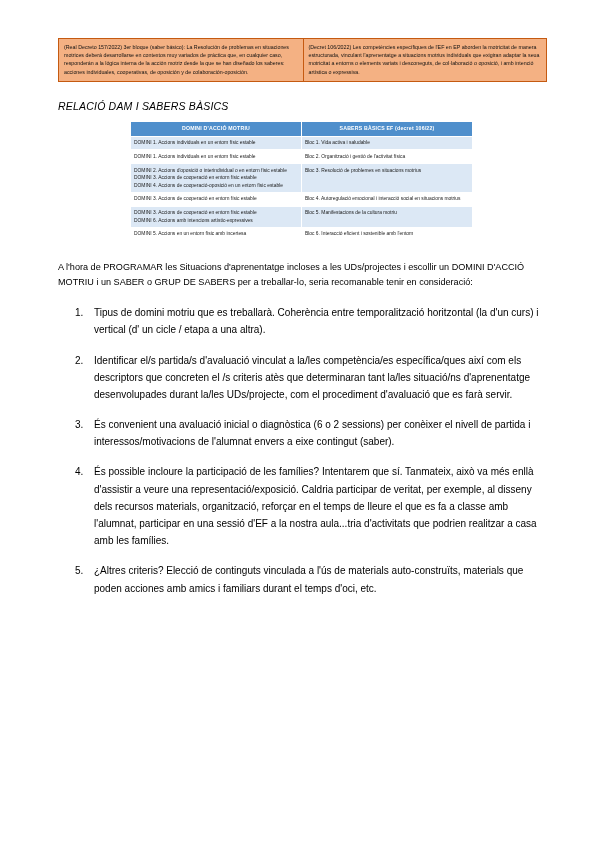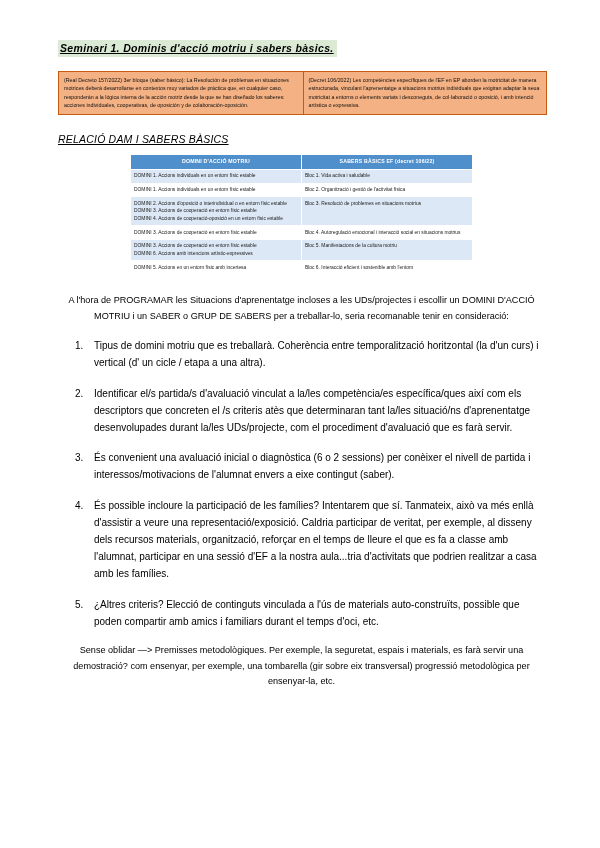--- a/index.html
+++ b/index.html
@@ -52,21 +52,20 @@
     box-sizing: border-box;
     width: 50%;
     color: #111;
   }
   .callout + .callout { border-left: 1px solid #c55a11; }
 
   
   .section-head {
     font-size: 10.5px;
     font-style: italic;
-    text-decoration: underline;
     margin: 0 0 9px 0;
     letter-spacing: 0.2px;
   }
 
   
   .table-wrap {
     margin: 0 0 0 72px;
     width: 343px;
   }
   table.dam {
@@ -96,21 +95,21 @@
   table.dam tr.plain td { background: #ffffff; }
   table.dam td.col-l { width: 57%; }
   table.dam td.col-r { width: 43%; }
 
   
   .body-block { margin-top: 18px; }
   .para {
     font-size: 9.1px;
     line-height: 1.72;
     margin: 0 0 13px 0;
-    text-align: center;
+    text-align: left;
   }
   ol.criteria {
     margin: 0;
     padding: 0 0 0 0;
     list-style: none;
     counter-reset: crit;
   }
   ol.criteria li {
     counter-increment: crit;
     position: relative;
@@ -125,21 +124,20 @@
     left: 17px;
     top: 0;
   }
   .tail { margin-top: 4px; }
 </style>
 </head>
 <body>
 
 <div class="page">
 
-  <div class="doc-title">Seminari 1. Dominis d'acció motriu i sabers bàsics.</div>
 
   <div class="callouts">
     <div class="callout">(Real Decreto 157/2022) 3er bloque (saber básico): La Resolución de problemas en situaciones motrices deberá desarrollarse en contextos muy variados de práctica que, en cualquier caso, responderán a la lógica interna de la acción motriz desde la que se han diseñado los saberes: acciones individuales, cooperativas, de oposición y de colaboración-oposición.</div>
     <div class="callout">(Decret 106/2022) Les competències específiques de l'EF en EP aborden la motricitat de manera estructurada, vinculant l'aprenentatge a situacions motrius individuals que exigiran adaptar la seua motricitat a entorns o elements variats i desconeguts, de col·laboració o oposició, i amb intenció artística o expressiva.</div>
   </div>
 
   <div class="section-head">RELACIÓ DAM I SABERS BÀSICS</div>
 
   <div class="table-wrap">
     <table class="dam">
@@ -180,20 +178,19 @@
 
   <div class="body-block">
 
     <p class="para">A l'hora de PROGRAMAR les Situacions d'aprenentatge incloses a les UDs/projectes i escollir un DOMINI D'ACCIÓ MOTRIU i un SABER o GRUP DE SABERS per a treballar-lo, seria recomanable tenir en consideració:</p>
 
     <ol class="criteria">
       <li>Tipus de domini motriu que es treballarà. Coherència entre temporalització horitzontal (la d'un curs) i vertical (d' un cicle / etapa a una altra).</li>
       <li>Identificar el/s partida/s d'avaluació vinculat a la/les competència/es específica/ques així com els descriptors que concreten el /s criteris atès que determinaran tant la/les situació/ns d'aprenentatge desenvolupades durant la/les UDs/projecte, com el procediment d'avaluació que es farà servir.</li>
       <li>És convenient una avaluació inicial o diagnòstica (6 o 2 sessions) per conèixer el nivell de partida i interessos/motivacions de l'alumnat envers a eixe contingut (saber).</li>
       <li>És possible incloure la participació de les famílies? Intentarem que sí. Tanmateix, això va més enllà d'assistir a veure una representació/exposició. Caldria participar de veritat, per exemple, al disseny dels recursos materials, organització, reforçar en el temps de lleure el que es fa a classe amb l'alumnat, participar en una sessió d'EF a la nostra aula...tria d'activitats que podrien realitzar a casa amb les famílies.</li>
-      <li>¿Altres criteris? Elecció de continguts vinculada a l'ús de materials auto-construïts, possible que poden compartir amb amics i familiars durant el temps d'oci, etc.</li>
+      <li>¿Altres criteris? Elecció de continguts vinculada a l'ús de materials auto-construïts, materials que poden acciones amb amics i familiars durant el temps d'oci, etc.</li>
     </ol>
 
-    <p class="para tail">Sense oblidar —&gt; Premisses metodològiques. Per exemple, la seguretat, espais i materials, es farà servir una demostració? com ensenyar, per exemple, una tombarella (gir sobre eix transversal) progressió metodològica per ensenyar-la, etc.</p>
 
   </div>
 
 </div>
 
 </body></html>

